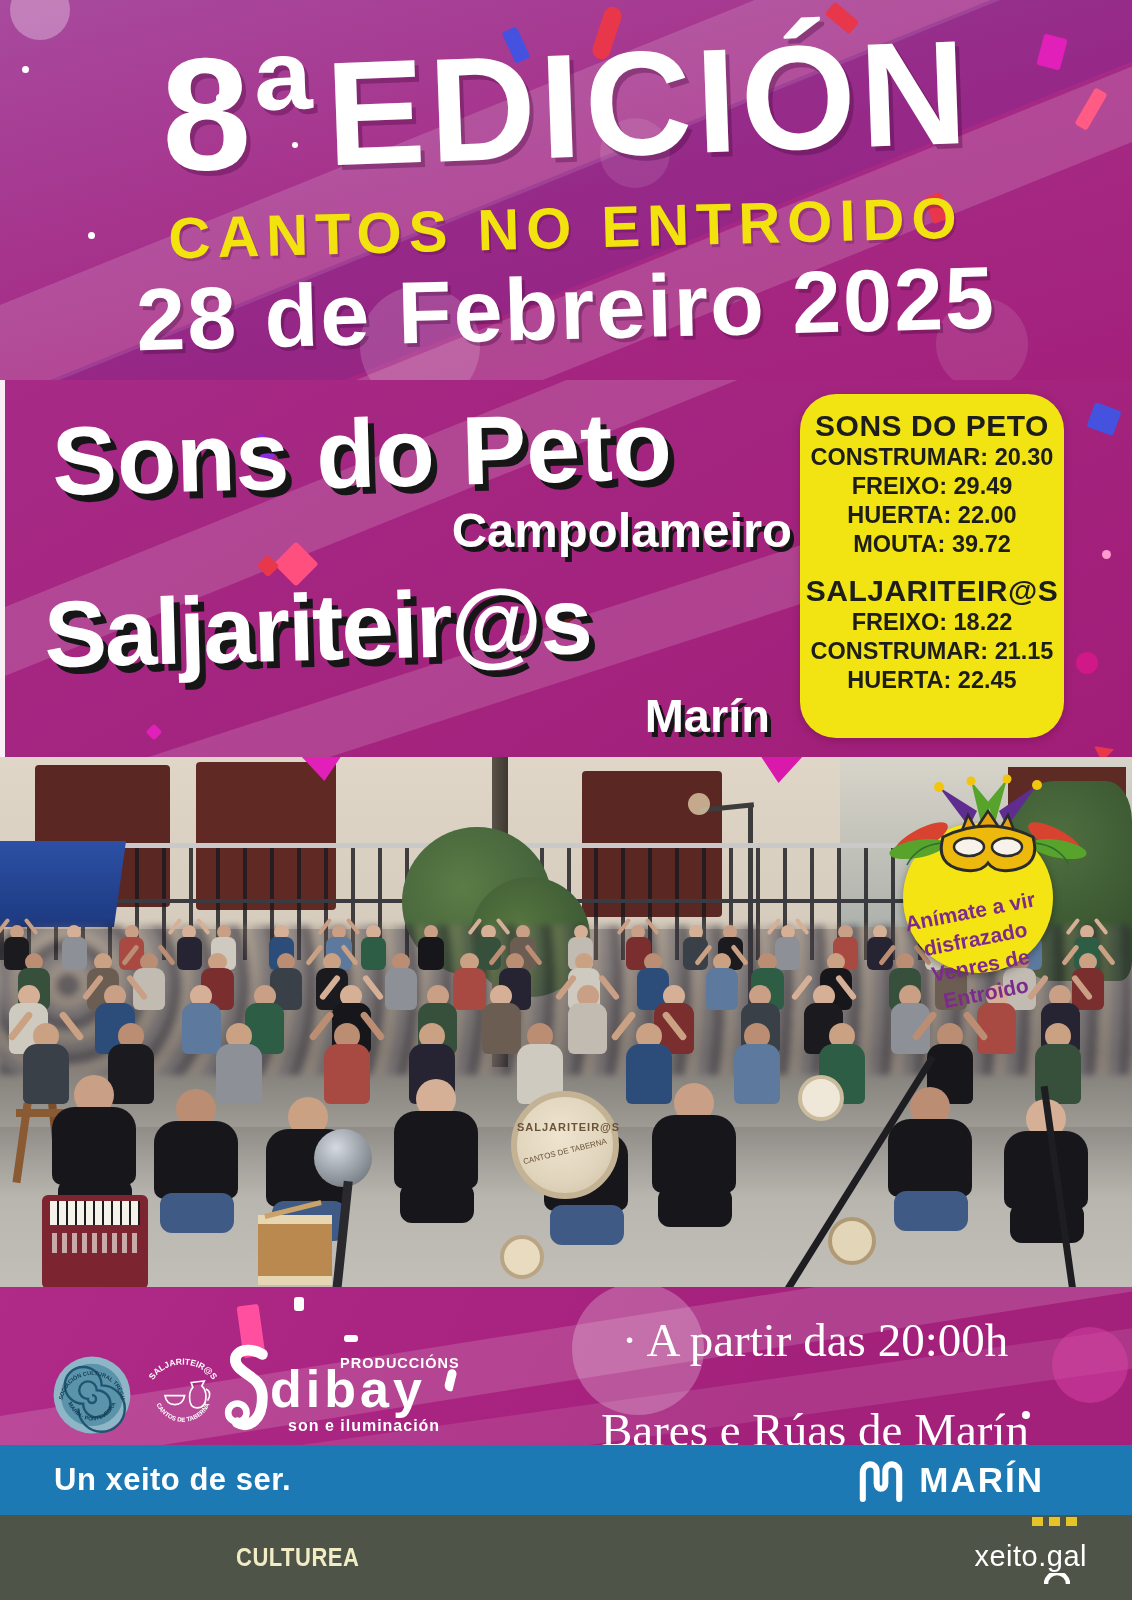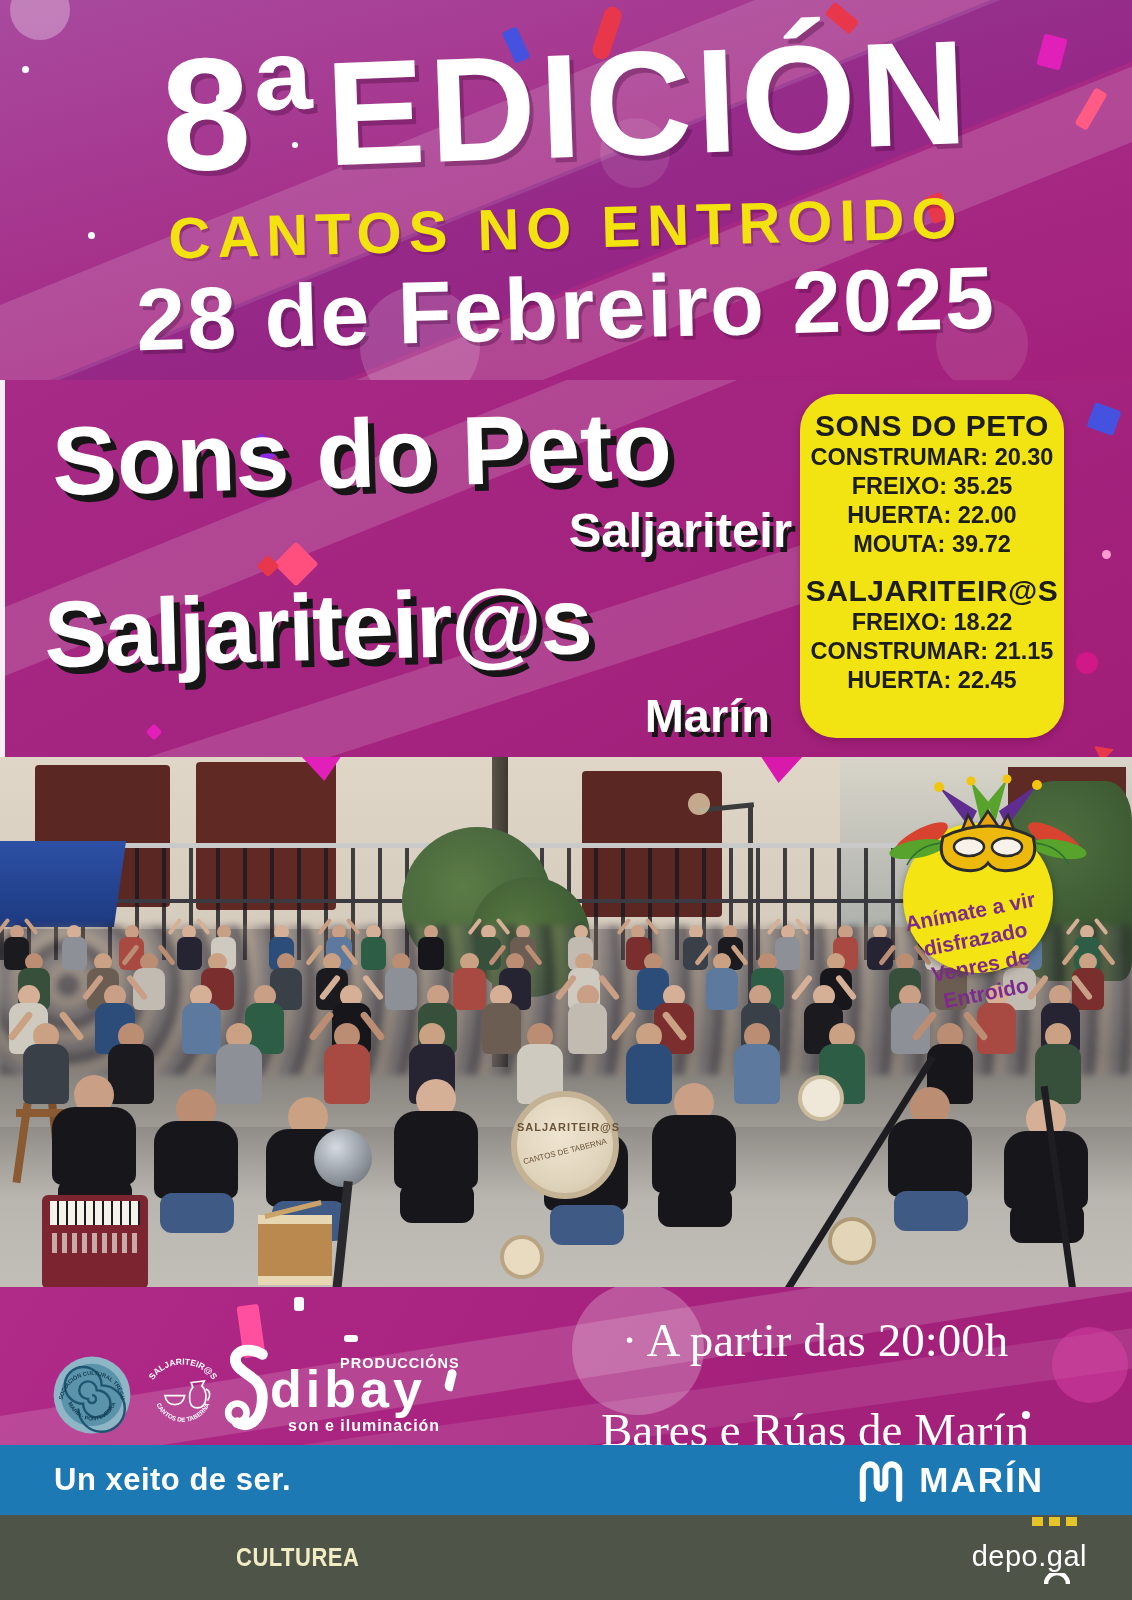--- a/index.html
+++ b/index.html
@@ -114,28 +114,28 @@
     <div class="cf" style="left:280px;top:168px;width:32px;height:32px;background:#ff4f7e;transform:rotate(45deg);"></div>
     <div class="cf" style="left:260px;top:178px;width:16px;height:16px;background:#e8374a;transform:rotate(45deg);"></div>
     <div class="cf" style="left:550px;top:230px;width:28px;height:14px;background:#6b1e12;transform:rotate(-30deg);"></div>
     <div class="cf" style="left:148px;top:346px;width:12px;height:12px;background:#e020b8;transform:rotate(45deg);"></div>
     <div class="cf" style="left:1090px;top:26px;width:28px;height:26px;background:#4552e0;transform:rotate(20deg);"></div>
     <div class="cf" style="left:1102px;top:170px;width:9px;height:9px;background:#ff9ad0;border-radius:50%;"></div>
     <div class="cf" style="left:1076px;top:272px;width:22px;height:22px;background:#d01888;border-radius:50%;"></div>
     <div class="cf" style="left:1094px;top:366px;width:20px;height:16px;background:#e8374a;clip-path:polygon(0 0,100% 20%,40% 100%);"></div>
 
     <div class="g-name g1n">Sons do Peto</div>
-    <div class="g-place g1p">Saljariteir</div>
+    <div class="g-place g1p">Campolameiro</div>
     <div class="g-name g2n">Saljariteir@s</div>
     <div class="g-place g2p">Marín</div>
 
     <div class="sched">
       <div class="sched-title">SONS DO PETO</div>
       <div class="sched-item">CONSTRUMAR: 20.30</div>
-      <div class="sched-item">FREIXO: 35.25</div>
+      <div class="sched-item">FREIXO: 29.49</div>
       <div class="sched-item">HUERTA: 22.00</div>
       <div class="sched-item">MOUTA: 39.72</div>
       <div class="sched-title t2">SALJARITEIR@S</div>
       <div class="sched-item">FREIXO: 18.22</div>
       <div class="sched-item">CONSTRUMAR: 21.15</div>
       <div class="sched-item">HUERTA: 22.45</div>
     </div>
   </section>
 
   <section class="sec-photo">
@@ -625,18 +625,18 @@
     </div>
   </footer>
 
   <footer class="sec-dark">
     <div class="dots">
         <div></div>
         <div></div>
         <div></div>
       </div>
     <div class="culturea">CULTUREA</div>
-    <div class="depogal">depo.gal</div>
+    <div class="depogal">xeito.gal</div>
     <svg viewBox="0 0 26 12" style="position:absolute;right:62px;top:58px;width:26px;height:12px;">
       <path d="M2,11 A11,11 0 0 1 24,11" stroke="#fff" stroke-width="4.5" fill="none"></path>
     </svg>
   </footer>
 </div>
 
 </body></html>

